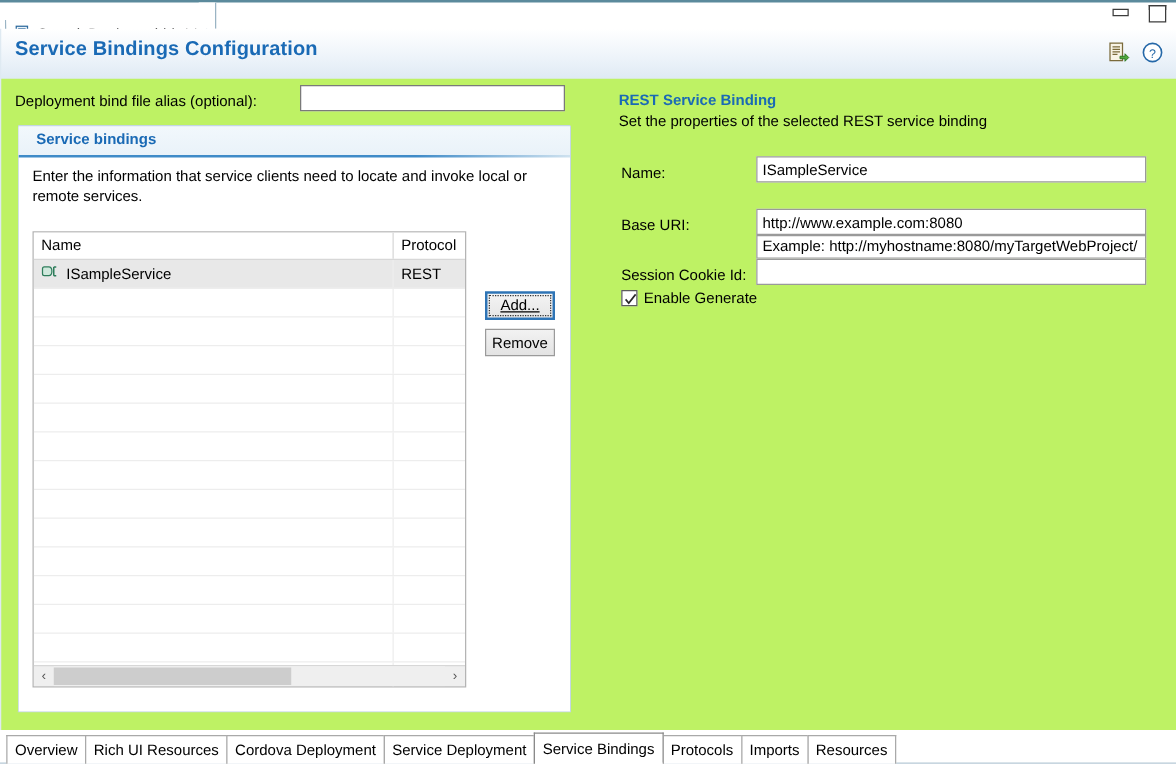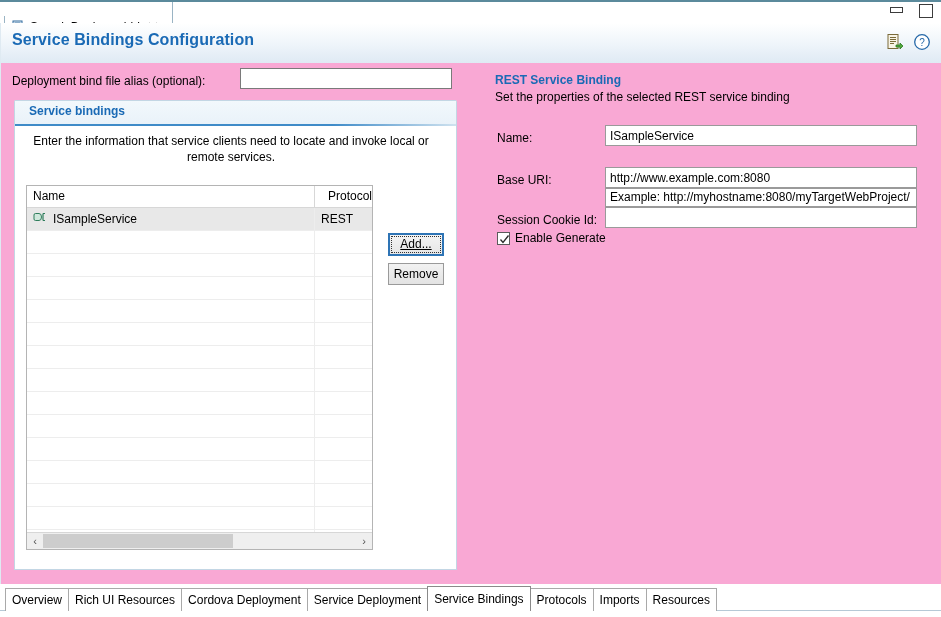--- a/index.html
+++ b/index.html
@@ -69,21 +69,21 @@
   .form-title {
     position: absolute; left: 12px; top: 8px;
     font-size: 16px; font-weight: bold; color: #1a6ab5;
     letter-spacing: 0.1px;
   }
   .header-tools { position: absolute; right: 10px; top: 10px; display: flex; gap: 9px; align-items: center; }
 
   
   .body-area {
     position: absolute; left: 0; top: 63px; width: 941px; height: 521px;
-    background: #f9a8d4;
+    background: #bef264;
   }
 
   .alias-label { position: absolute; left: 12px; top: 11px; font-size: 12px; }
   .alias-input {
     position: absolute; left: 240px; top: 5px; width: 212px; height: 21px;
     box-sizing: border-box;
     border: 1px solid #7a7a7a; background: #fff;
     font-family: "Liberation Sans", sans-serif; font-size: 12px;
     padding: 0 3px; outline: none;
   }
@@ -104,39 +104,39 @@
   .section-title {
     position: absolute; left: 14px; top: 4px;
     font-size: 12px; font-weight: bold; color: #1a6ab5;
   }
   .section-underline {
     position: absolute; left: 0; top: 24px; width: 100%; height: 2px;
     background: linear-gradient(to right, #3f8bc8 0%, #3f8bc8 72%, #cfe2ef 100%);
   }
   .section-desc {
     position: absolute; left: 11px; top: 33px; width: 410px;
-    font-size: 12px; line-height: 16px; color: #000; text-align: center;
+    font-size: 12px; line-height: 16px; color: #000;
   }
 
   
   .tbl-wrap {
     position: absolute; left: 11px; top: 85px; width: 347px; height: 365px;
     box-sizing: border-box; border: 1px solid #b4b4b4; background: #fff;
     overflow: hidden;
   }
   .tbl-head {
     display: flex; height: 21px; border-bottom: 1px solid #d7d7d7;
     background: #ffffff;
   }
   .tbl-head .th {
     font-size: 12px; color: #000; padding: 3px 0 0 6px; box-sizing: border-box;
     height: 21px;
   }
   .th-name { width: 288px; border-right: 1px solid #d7d7d7; }
-  .th-proto { width: 57px; text-align: right; }
+  .th-proto { width: 57px; }
   .tbl-rows { position: relative; }
   .trow { display: flex; height: 22px; border-bottom: 1px solid #ededed; }
   .trow.selected { background: #e8e8e8; }
   .tc-name {
     width: 288px; border-right: 1px solid #ededed; box-sizing: border-box;
     display: flex; align-items: center; padding-left: 5px; font-size: 12px;
   }
   .tc-proto { width: 57px; box-sizing: border-box; display: flex; align-items: center; padding-left: 6px; font-size: 12px; }
   .row-icon { width: 15px; height: 14px; margin-right: 6px; flex: none; position: relative; }
 

